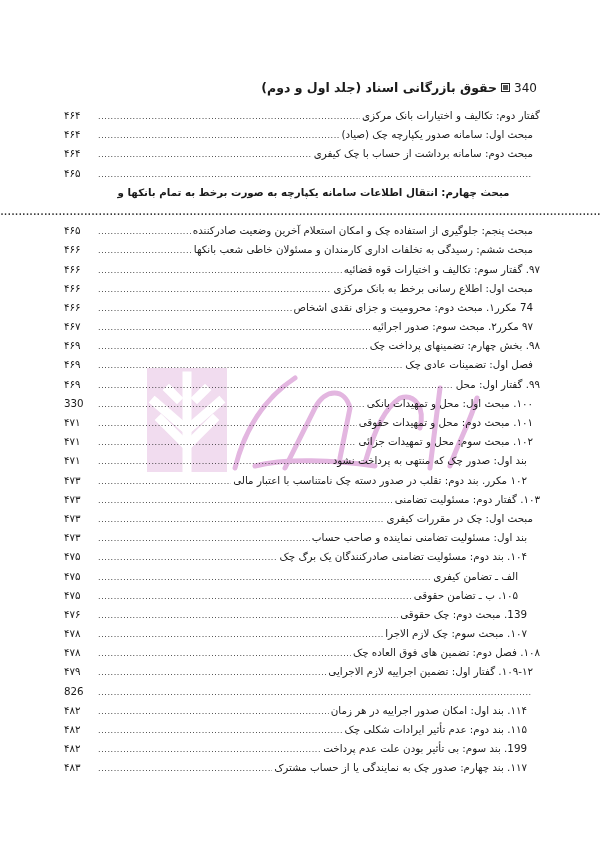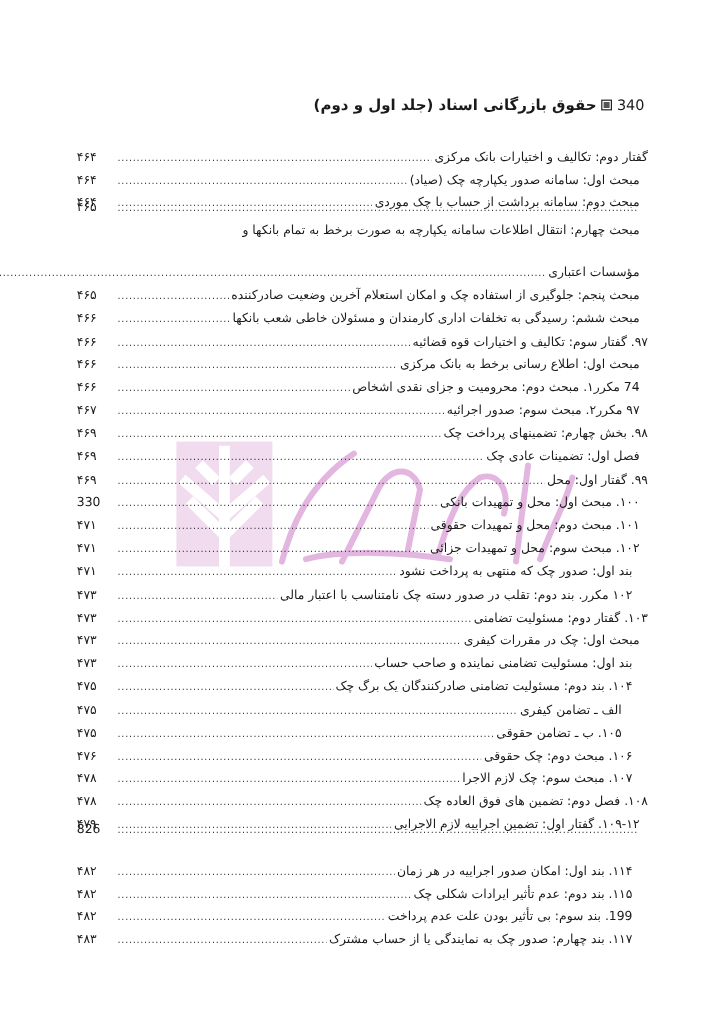--- a/index.html
+++ b/index.html
@@ -25,21 +25,21 @@
   .wm-calligraphy { left:225px; top:368px; width:258px; height:104px; }
 
   .toc {
     position:absolute; top:106px; left:62px; width:478px;
     direction:rtl; font-size:10.3px; line-height:19.2px;
   }
   .toc-row {
     display:flex; align-items:baseline; height:19.2px; white-space:nowrap; position:relative;
   }
   .toc-row.cont { height:auto; }
-  .toc-title { flex:0 0 auto;margin-top:16px; }
+  .toc-title { flex:0 0 auto; }
   .toc-leader {
     flex:1 1 auto; overflow:hidden; margin:0 2px; color:#333;
     font-size:8px; letter-spacing:0.6px; direction:ltr; text-align:left;
   }
   .toc-leader::before { content:"........................................................................................................................................................................................................................................................"; }
   .toc-page { flex:0 0 auto; width:32px; text-align:left; direction:rtl; padding-left:2px; }
   .wrap-line { display:flex; justify-content:space-between; white-space:nowrap; height:19.2px; letter-spacing:0.5px; }
   .i1 { padding-right:7px; }
   .i2 { padding-right:13px; }
   .i3 { padding-right:22px; }
@@ -83,29 +83,29 @@
     <span class="toc-title">گفتار دوم: تکالیف و اختیارات بانک مرکزی</span>
     <span class="toc-leader"></span>
     <span class="toc-page">۴۶۴</span>
   </div>
   <div class="toc-row i1">
     <span class="toc-title">مبحث اول: سامانه صدور یکپارچه چک (صیاد)</span>
     <span class="toc-leader"></span>
     <span class="toc-page">۴۶۴</span>
   </div>
   <div class="toc-row i1">
-    <span class="toc-title">مبحث دوم: سامانه برداشت از حساب با چک موردی</span>
+    <span class="toc-title">مبحث دوم: سامانه برداشت از حساب با چک کیفری</span>
     <span class="toc-leader"></span>
     <span class="toc-page">۴۶۴</span>
   </div>
   <div class="toc-row i1">
     <span class="toc-leader"></span>
     <span class="toc-page">۴۶۵</span>
   </div>
-  <div class="toc-row cont i1" style="flex-direction:column;align-items:flex-start;">
+  <div class="toc-row cont i1" style="flex-direction:column;align-items:center;font-weight:bold;">
     <div class="wrap-line" style="padding-left:32px;">
       <span>مبحث چهارم: انتقال اطلاعات سامانه یکپارچه به صورت برخط به تمام بانکها و</span>
     </div>
     <div style="display:flex;align-items:baseline;height:19.2px;white-space:nowrap;">
       <span class="toc-title">مؤسسات اعتباری</span>
       <span class="toc-leader"></span>
       <span class="toc-page">۴۶۵</span>
     </div>
   </div>
   <div class="toc-row i1">
@@ -202,21 +202,21 @@
     <span class="toc-title">الف ـ تضامن کیفری</span>
     <span class="toc-leader"></span>
     <span class="toc-page">۴۷۵</span>
   </div>
   <div class="toc-row i3">
     <span class="toc-title">۱۰۵. ب ـ تضامن حقوقی</span>
     <span class="toc-leader"></span>
     <span class="toc-page">۴۷۵</span>
   </div>
   <div class="toc-row i2">
-    <span class="toc-title">۱۰۶. مبحث دوم: چک حقوقی</span>
+    <span class="toc-title">139. مبحث دوم: چک حقوقی</span>
     <span class="toc-leader"></span>
     <span class="toc-page">۴۷۶</span>
   </div>
   <div class="toc-row i2">
     <span class="toc-title">۱۰۷. مبحث سوم: چک لازم الاجرا</span>
     <span class="toc-leader"></span>
     <span class="toc-page">۴۷۸</span>
   </div>
   <div class="toc-row">
     <span class="toc-title">۱۰۸. فصل دوم: تضمین های فوق العاده چک</span>

